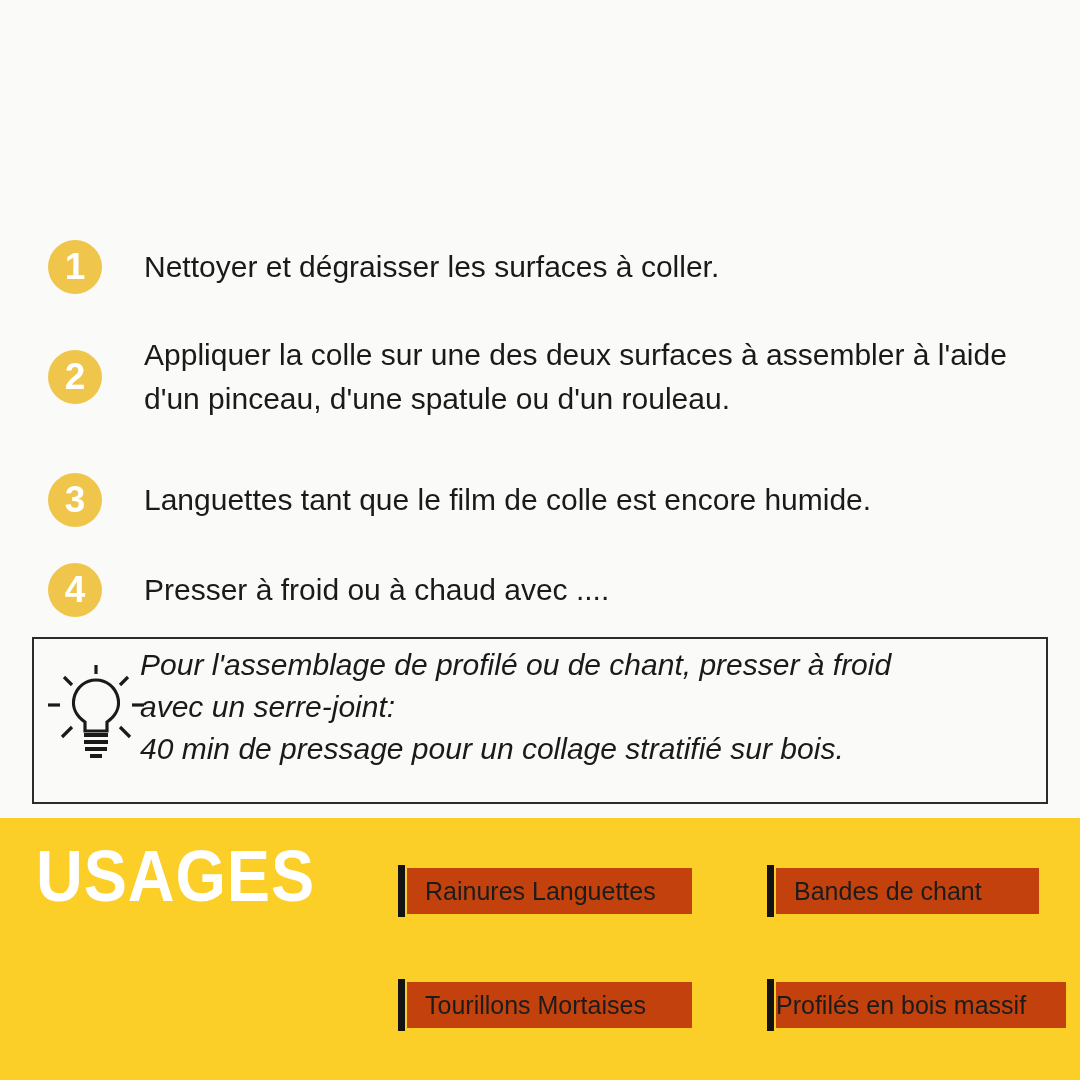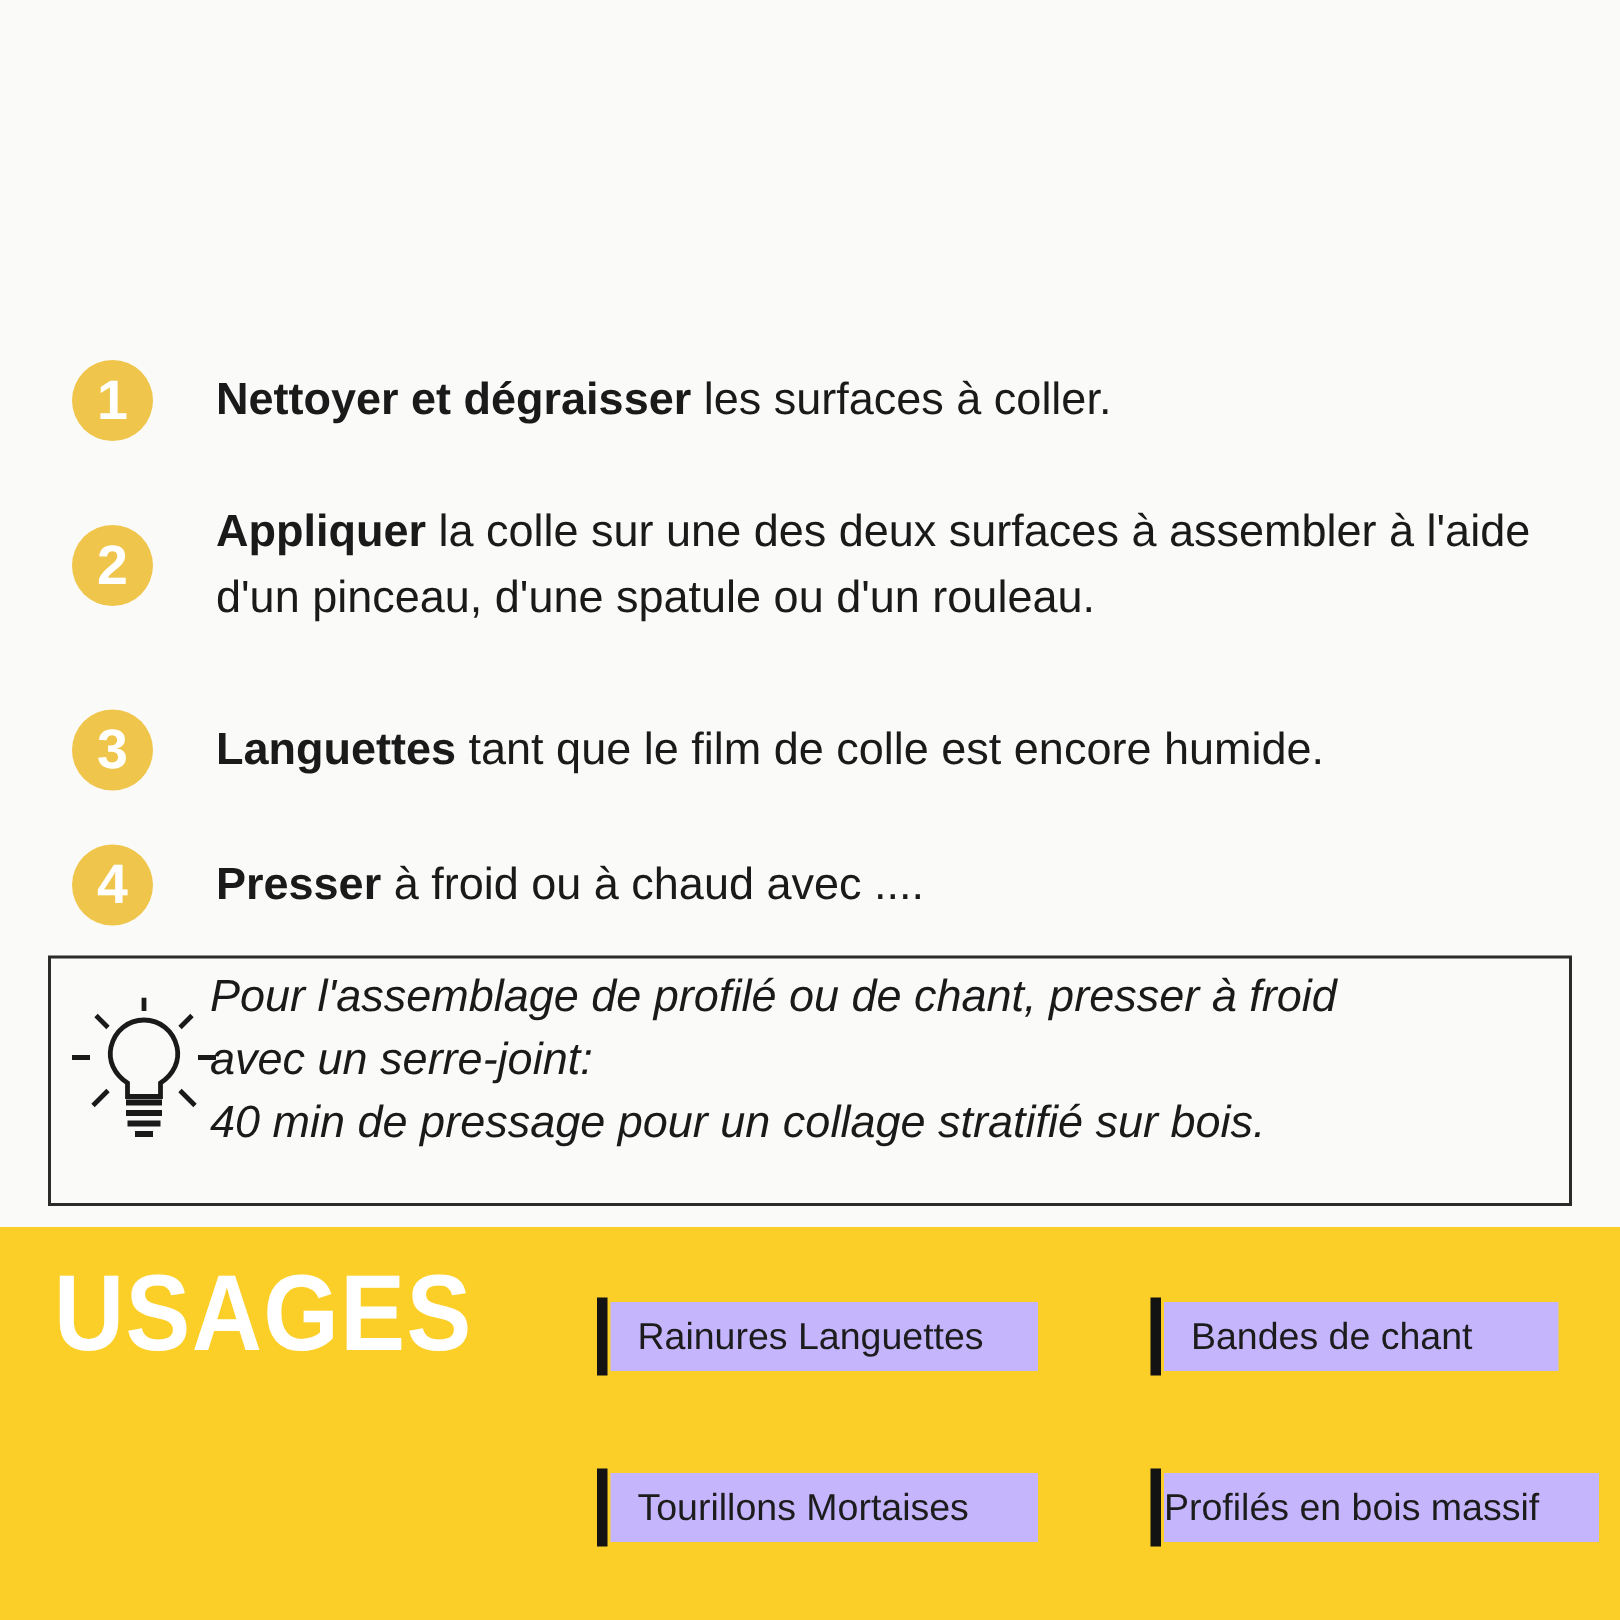--- a/index.html
+++ b/index.html
@@ -23,42 +23,42 @@
   .step-1{top:240px;}
   .step-2{top:333px;}
   .step-3{top:473px;}
   .step-4{top:563px;}
   .num{
     flex:0 0 54px;width:54px;height:54px;border-radius:50%;
     background:#EFC64B;color:#FFFFFF;font-weight:bold;font-size:37px;
     display:flex;align-items:center;justify-content:center;
   }
   .step-text{margin:0;font-size:30px;line-height:44px;max-width:885px;}
-  .step-text strong{font-weight:bold;}
+  .step-text strong{font-weight:normal;}
   
   .tipbox{
     position:absolute;left:32px;top:637px;width:1016px;height:167px;
     box-sizing:border-box;border:2px solid #2b2b2b;background:#FAFAF8;font-style:italic;
   }
   .bulb{position:absolute;left:12px;top:26px;width:100px;height:120px;}
   .tip-lines{position:absolute;left:106px;top:5px;font-size:30px;line-height:42px;}
   .tip-lines div{white-space:nowrap;}
   
   .footer{position:absolute;left:0;top:818px;width:1080px;height:338px;background:#FBCF27;text-decoration:underline;}
   .usages-title{
     position:absolute;left:36px;top:22px;margin:0;
     font-size:72px;line-height:72px;font-weight:bold;color:#FFFFFF;
     letter-spacing:1px;transform:scaleX(0.9);transform-origin:left center;
     white-space:nowrap;
   }
   .usage{position:absolute;height:46px;}
   .usage .bar{position:absolute;left:0;top:-3px;bottom:-3px;width:7px;background:#131313;}
   .usage .label-box{
     position:absolute;left:9px;top:0;height:46px;box-sizing:border-box;
-    background:#c4b5fd;display:flex;align-items:center;
+    background:#c2410c;display:flex;align-items:center;
     padding:0 18px;font-size:25px;color:#1c1c1c;white-space:nowrap;
   }
   .usage-1{left:398px;top:50px;}
   .usage-2{left:767px;top:50px;}
   .usage-3{left:398px;top:164px;}
   .usage-4{left:767px;top:164px;}
   .usage-1 .label-box,.usage-3 .label-box{width:285px;}
   .usage-2 .label-box{width:263px;}
   .usage-4 .label-box{width:290px;padding:0 0;}
 </style>

